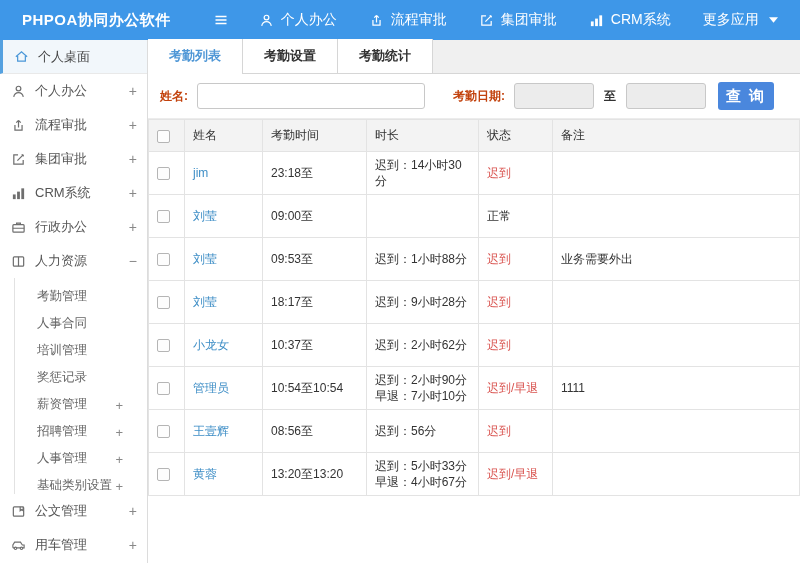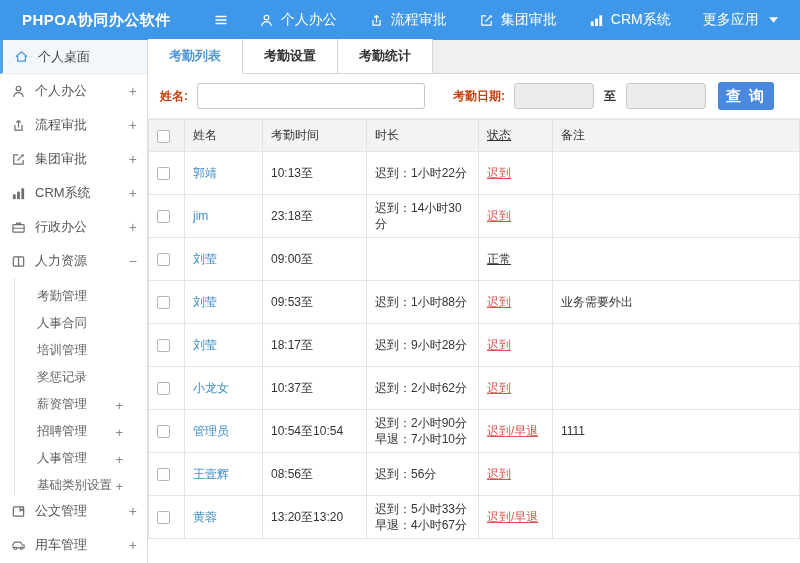--- a/index.html
+++ b/index.html
@@ -59,21 +59,21 @@
   
   .table-wrap{flex:1; overflow:hidden;}
   table{width:100%; border-collapse:collapse; table-layout:fixed; font-size:12px;}
   th,td{border:1px solid var(--border-gray); padding:5px 8px; text-align:left; vertical-align:middle; overflow:hidden;}
   thead th{background:#f3f3f3; font-weight:normal; color:#333; height:32px;}
   td{height:43px; color:#333;}
   .col-check{width:36px;}
   .col-name{width:78px;}
   .col-time{width:104px;}
   .col-dur{width:112px;}
-  .col-status{width:74px;text-decoration:underline;}
+  .col-status{width:74px;}
   .cell-dur{white-space:pre-line; line-height:16px;}
   .name-link{color:var(--link-blue); text-decoration:none; cursor:pointer;}
   .st-late,.st-late-early{color:var(--status-red);}
   .st-normal{color:#333;}
   .cbox{display:inline-block; width:13px; height:13px; border:1px solid #b5b5b5; border-radius:2px; background:#fdfdfd; cursor:pointer; vertical-align:middle;}
 </style>
 </head>
 <body>
 
 <div class="topbar">
@@ -287,28 +287,20 @@
               <th class="col-name">姓名</th>
               <th class="col-time">考勤时间</th>
               <th class="col-dur">时长</th>
               <th class="col-status">状态</th>
               <th class="col-note">备注</th>
             </tr>
           </thead>
         <tbody>
             <tr>
               <td class="col-check"><span class="cbox"></span></td>
-              <td class="col-name"><a class="name-link">郭靖</a></td>
-              <td class="col-time">10:13至</td>
-              <td class="col-dur cell-dur">迟到：1小时22分</td>
-              <td class="col-status st-late">迟到</td>
-              <td class="col-note"></td>
-            </tr>
-            <tr>
-              <td class="col-check"><span class="cbox"></span></td>
               <td class="col-name"><a class="name-link">jim</a></td>
               <td class="col-time">23:18至</td>
               <td class="col-dur cell-dur">迟到：14小时30分</td>
               <td class="col-status st-late">迟到</td>
               <td class="col-note"></td>
             </tr>
             <tr>
               <td class="col-check"><span class="cbox"></span></td>
               <td class="col-name"><a class="name-link">刘莹</a></td>
               <td class="col-time">09:00至</td>

